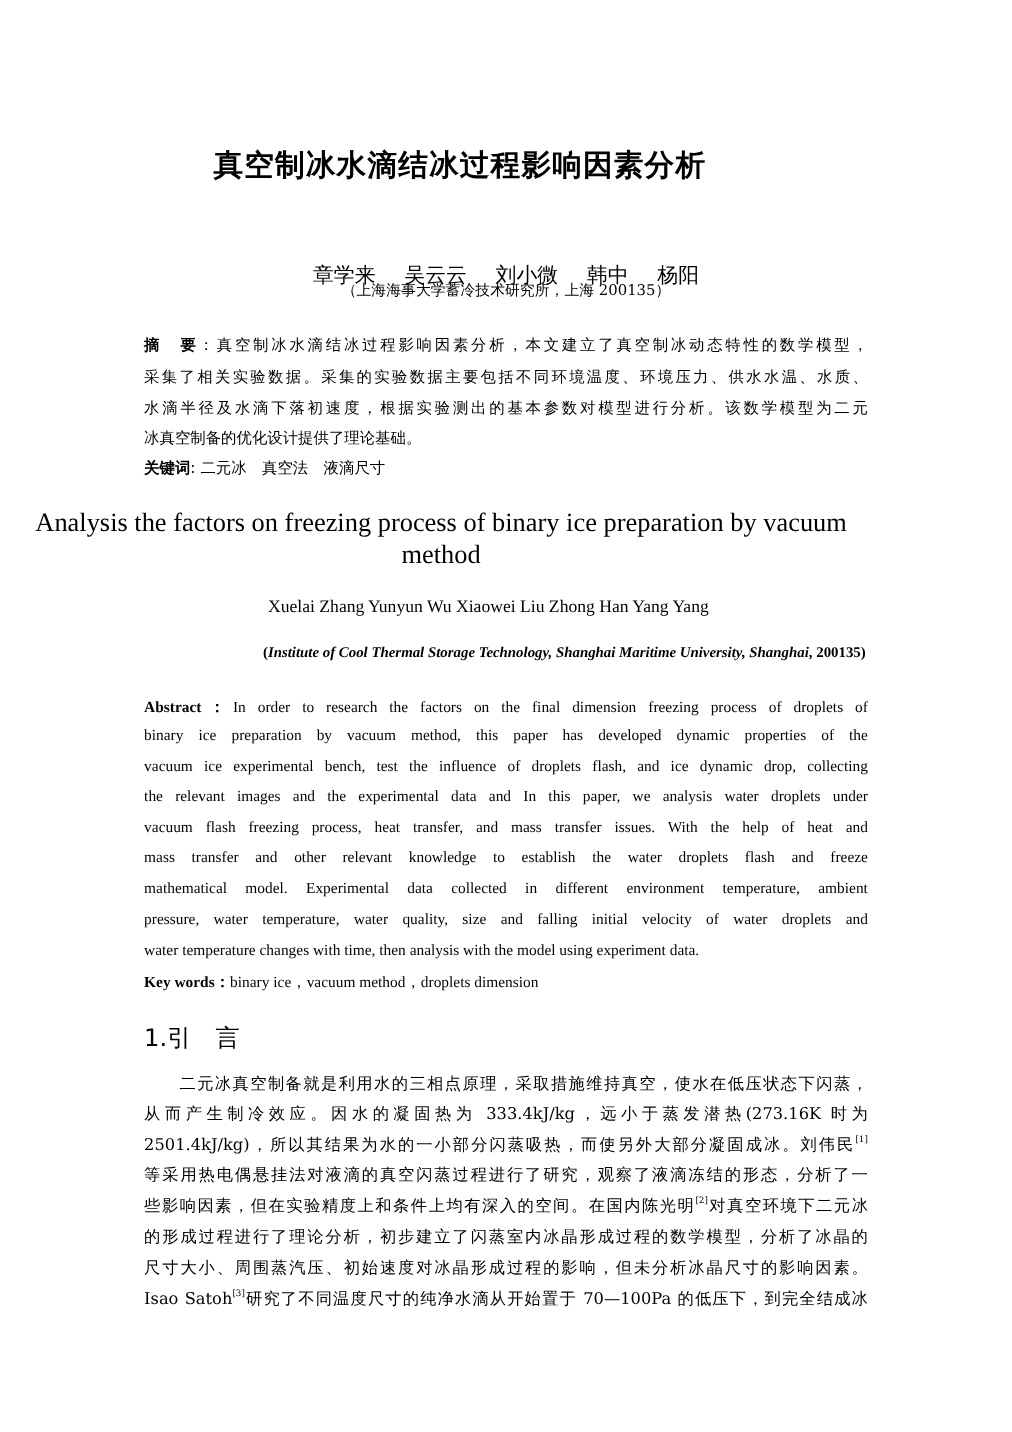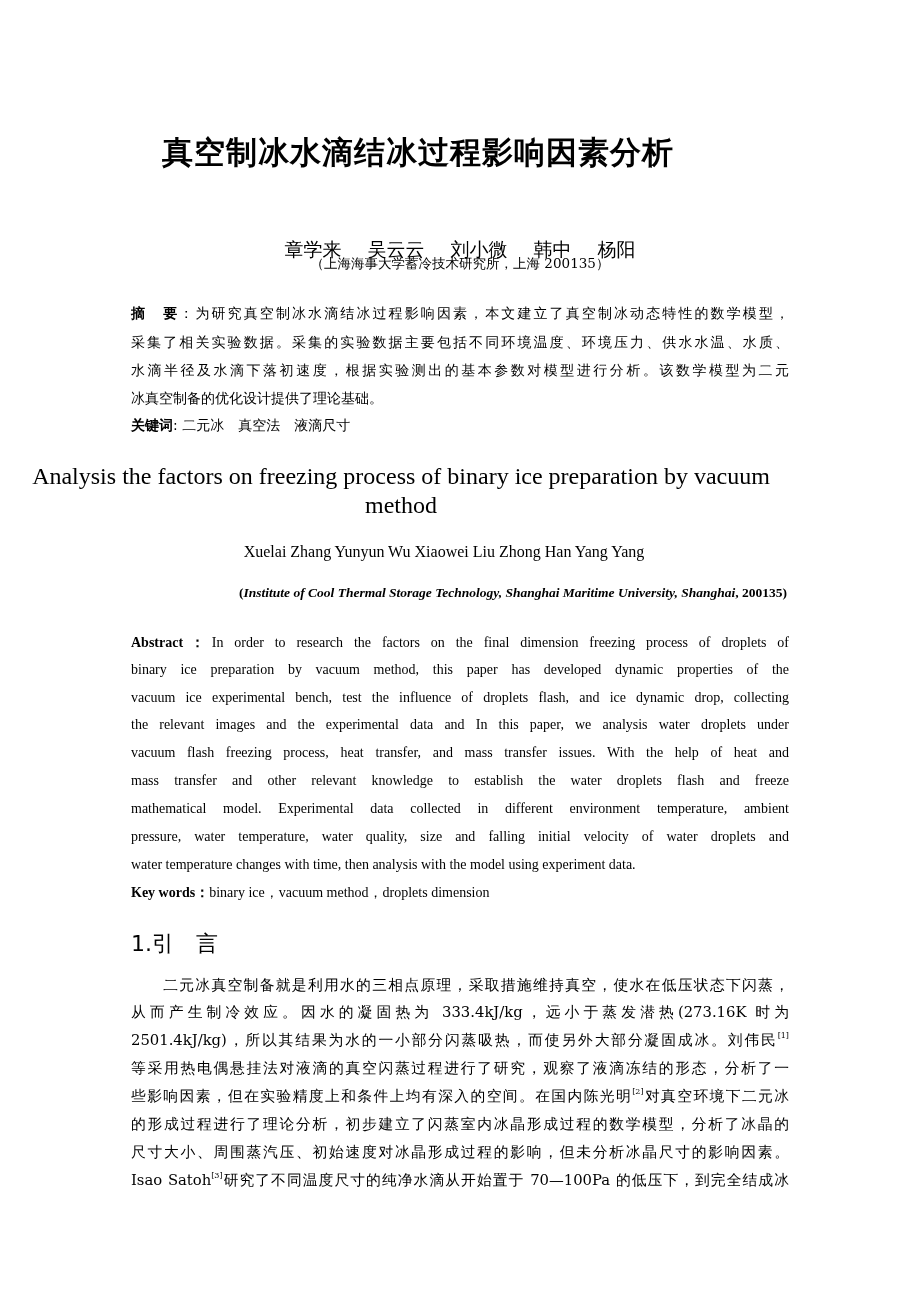--- a/index.html
+++ b/index.html
@@ -2,21 +2,21 @@
 <html><head>
 <meta charset="utf-8">
 <style>
   html, body { margin: 0; padding: 0; background: #ffffff; }
   body { width: 920px; height: 1302px; position: relative; overflow: hidden; color: #000; }
   .abs { position: absolute; white-space: nowrap; }
   .cn-sans { font-family: "DejaVu Sans", sans-serif; }
   .serif { font-family: "Liberation Serif", "DejaVu Serif", serif; }
   .cn-serif { font-family: "DejaVu Serif", "Liberation Serif", serif; }
 
-  #title-cn { left: 0; width: 836px; top: 132px; text-align: center; font-size: 31px; font-weight: bold; letter-spacing: 1px; }
+  #title-cn { left: 0; width: 836px; top: 132px; text-align: center; font-size: 27px; font-weight: bold; letter-spacing: 1px; }
   #authors-cn { left: 0; width: 920px; top: 205px; text-align: center; font-size: 19px; margin-top: 32px; }
   #authors-cn span { margin: 0 13px; }
   #affil-cn { left: 0; width: 920px; top: 255px; text-align: center; font-size: 13.5px; }
 
   .abs-cn { left: 131px; width: 658px; font-size: 14px; text-align: justify; text-align-last: justify; }
   .abs-cn.last { text-align-last: left; }
   .bold { font-weight: bold; }
 
   #title-en { left: 0; width: 802px; top: 462px; text-align: center; font-size: 24px; line-height: 29px; white-space: normal; }
   #authors-en { left: 0; width: 808px; top: 543px; text-align: center; font-size: 16px; padding-left: 80px; box-sizing: border-box; }
@@ -36,21 +36,21 @@
 <body>
 
 <div id="title-cn" class="abs cn-sans">真空制冰水滴结冰过程影响因素分析</div>
 
 <div id="authors-cn" class="abs cn-sans">
   <span>章学来</span><span>吴云云</span><span>刘小微</span><span>韩中</span><span>杨阳</span>
 </div>
 
 <div id="affil-cn" class="abs cn-serif">（上海海事大学蓄冷技术研究所，上海 200135）</div>
 
-<div class="abs abs-cn cn-sans" style="top:305px;"><span class="bold">摘　要</span><span>：</span><span>为研究真空制冰水滴结冰过程影响因素，本文建立了真空制冰动态特性的数学模型，</span></div>
+<div class="abs abs-cn cn-sans" style="top:305px;"><span class="bold">摘　要</span><span>：</span><span>真空制冰水滴结冰过程影响因素分析，本文建立了真空制冰动态特性的数学模型，</span></div>
 <div class="abs abs-cn cn-sans" style="top:334px;">采集了相关实验数据。采集的实验数据主要包括不同环境温度、环境压力、供水水温、水质、</div>
 <div class="abs abs-cn cn-sans" style="top:362px;">水滴半径及水滴下落初速度，根据实验测出的基本参数对模型进行分析。该数学模型为二元</div>
 <div class="abs abs-cn cn-sans last" style="top:390px;">冰真空制备的优化设计提供了理论基础。</div>
 
 <div class="abs abs-cn cn-sans last" style="top:417px;"><span class="bold">关键词</span><span>: </span><span>二元冰</span>　<span>真空法</span>　<span>液滴尺寸</span></div>
 
 <div id="title-en" class="abs serif">Analysis the factors on freezing process of binary ice preparation by vacuum method</div>
 
 <div id="authors-en" class="abs serif">Xuelai Zhang Yunyun Wu Xiaowei Liu Zhong Han Yang Yang</div>
 

